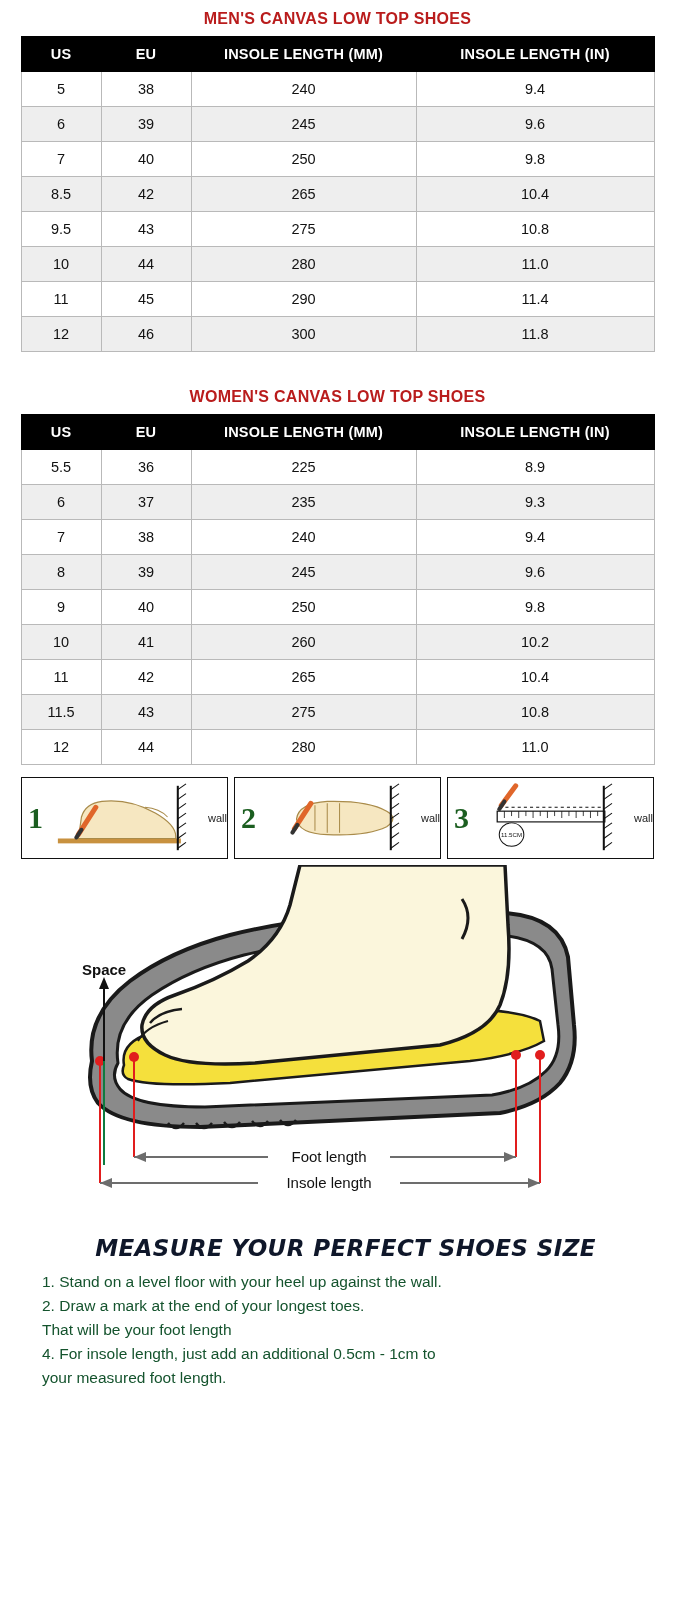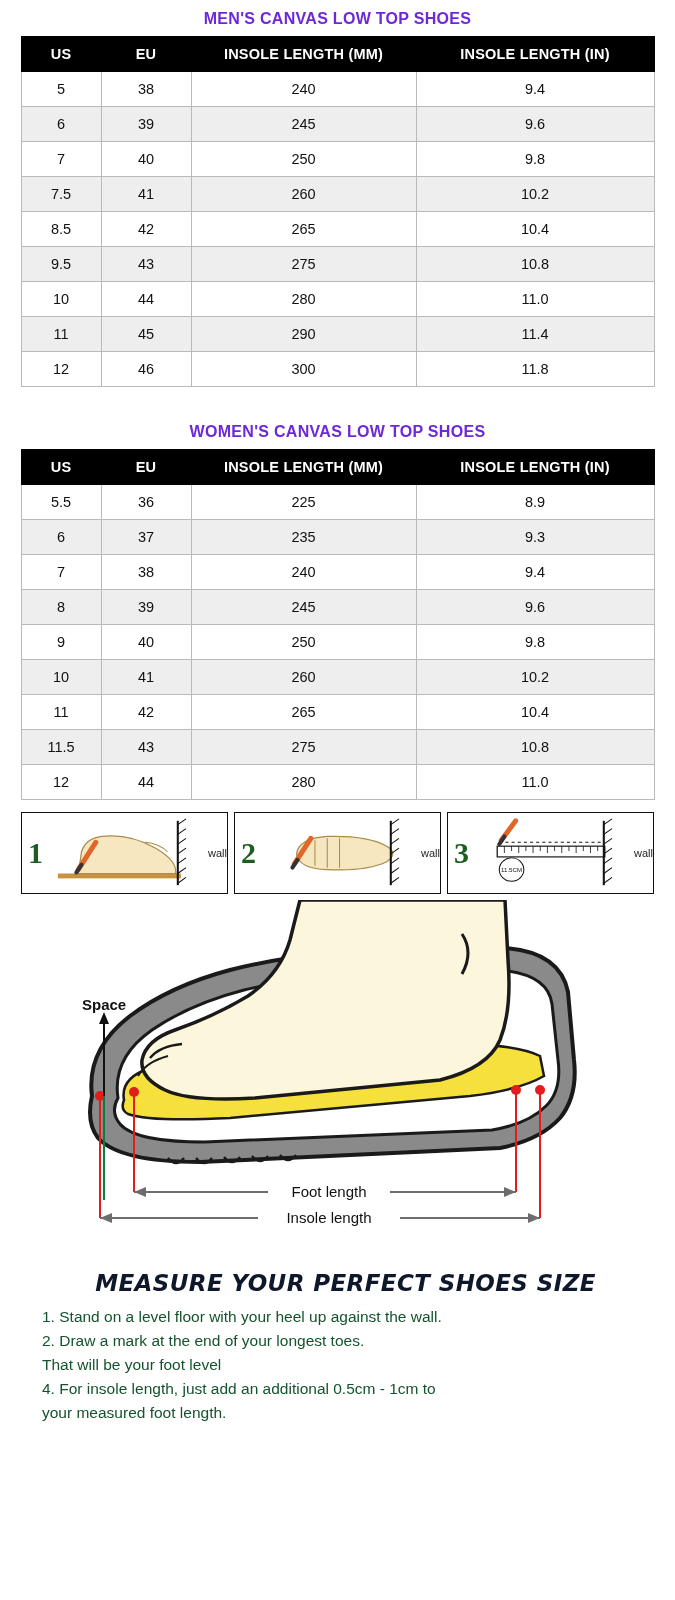--- a/index.html
+++ b/index.html
@@ -14,21 +14,21 @@
     min-height: 1600px;
     background: #fff;
     position: relative;
     padding: 0;
   }
   .table-title {
     text-align: center;
     font-weight: bold;
     font-size: 16px;
     letter-spacing: 0.3px;
-    color: #6d28d9;
+    color: #b91c1c;
     padding: 10px 0 8px 0;
   }
   table.size-table {
     border-collapse: collapse;
     width: 633px;
     margin: 0 auto;
     table-layout: fixed;
   }
   table.size-table th {
     background: #000;
@@ -140,26 +140,20 @@
         <td>6</td>
         <td>39</td>
         <td>245</td>
         <td>9.6</td>
       </tr>
       <tr>
         <td>7</td>
         <td>40</td>
         <td>250</td>
         <td>9.8</td>
-      </tr>
-      <tr>
-        <td>7.5</td>
-        <td>41</td>
-        <td>260</td>
-        <td>10.2</td>
       </tr>
       <tr>
         <td>8.5</td>
         <td>42</td>
         <td>265</td>
         <td>10.4</td>
       </tr>
       <tr>
         <td>9.5</td>
         <td>43</td>
@@ -415,18 +409,18 @@
       <text x="329" y="323" font-size="15" text-anchor="middle" fill="#111" font-family="Liberation Sans, sans-serif">Insole length</text>
 
       <text x="82" y="110" font-size="15" font-weight="bold" fill="#111" font-family="Liberation Sans, sans-serif">Space</text>
     </svg>
   </div>
 
   <div class="cap">MEASURE YOUR PERFECT SHOES SIZE</div>
   <div class="instructions">
     <div>1. Stand on a level floor with your heel up against the wall.</div>
     <div>2. Draw a mark at the end of your longest toes.</div>
-    <div>That will be your foot level</div>
+    <div>That will be your foot length</div>
     <div>4. For insole length, just add an additional 0.5cm - 1cm to</div>
     <div>your measured foot length.</div>
   </div>
 
 </div>
 
 </body></html>

